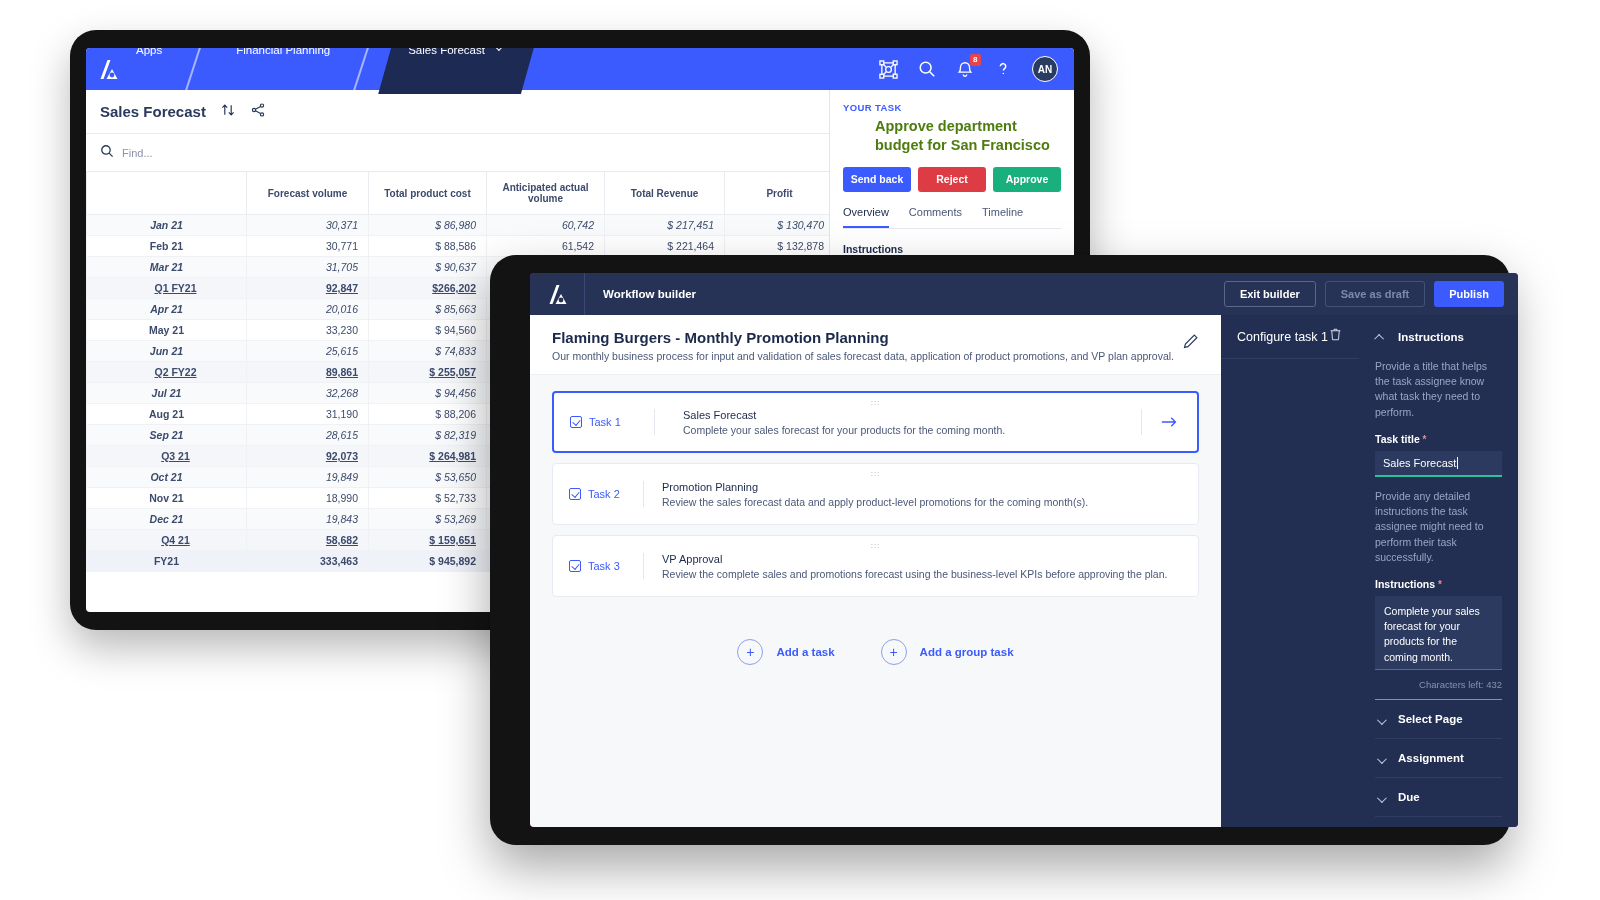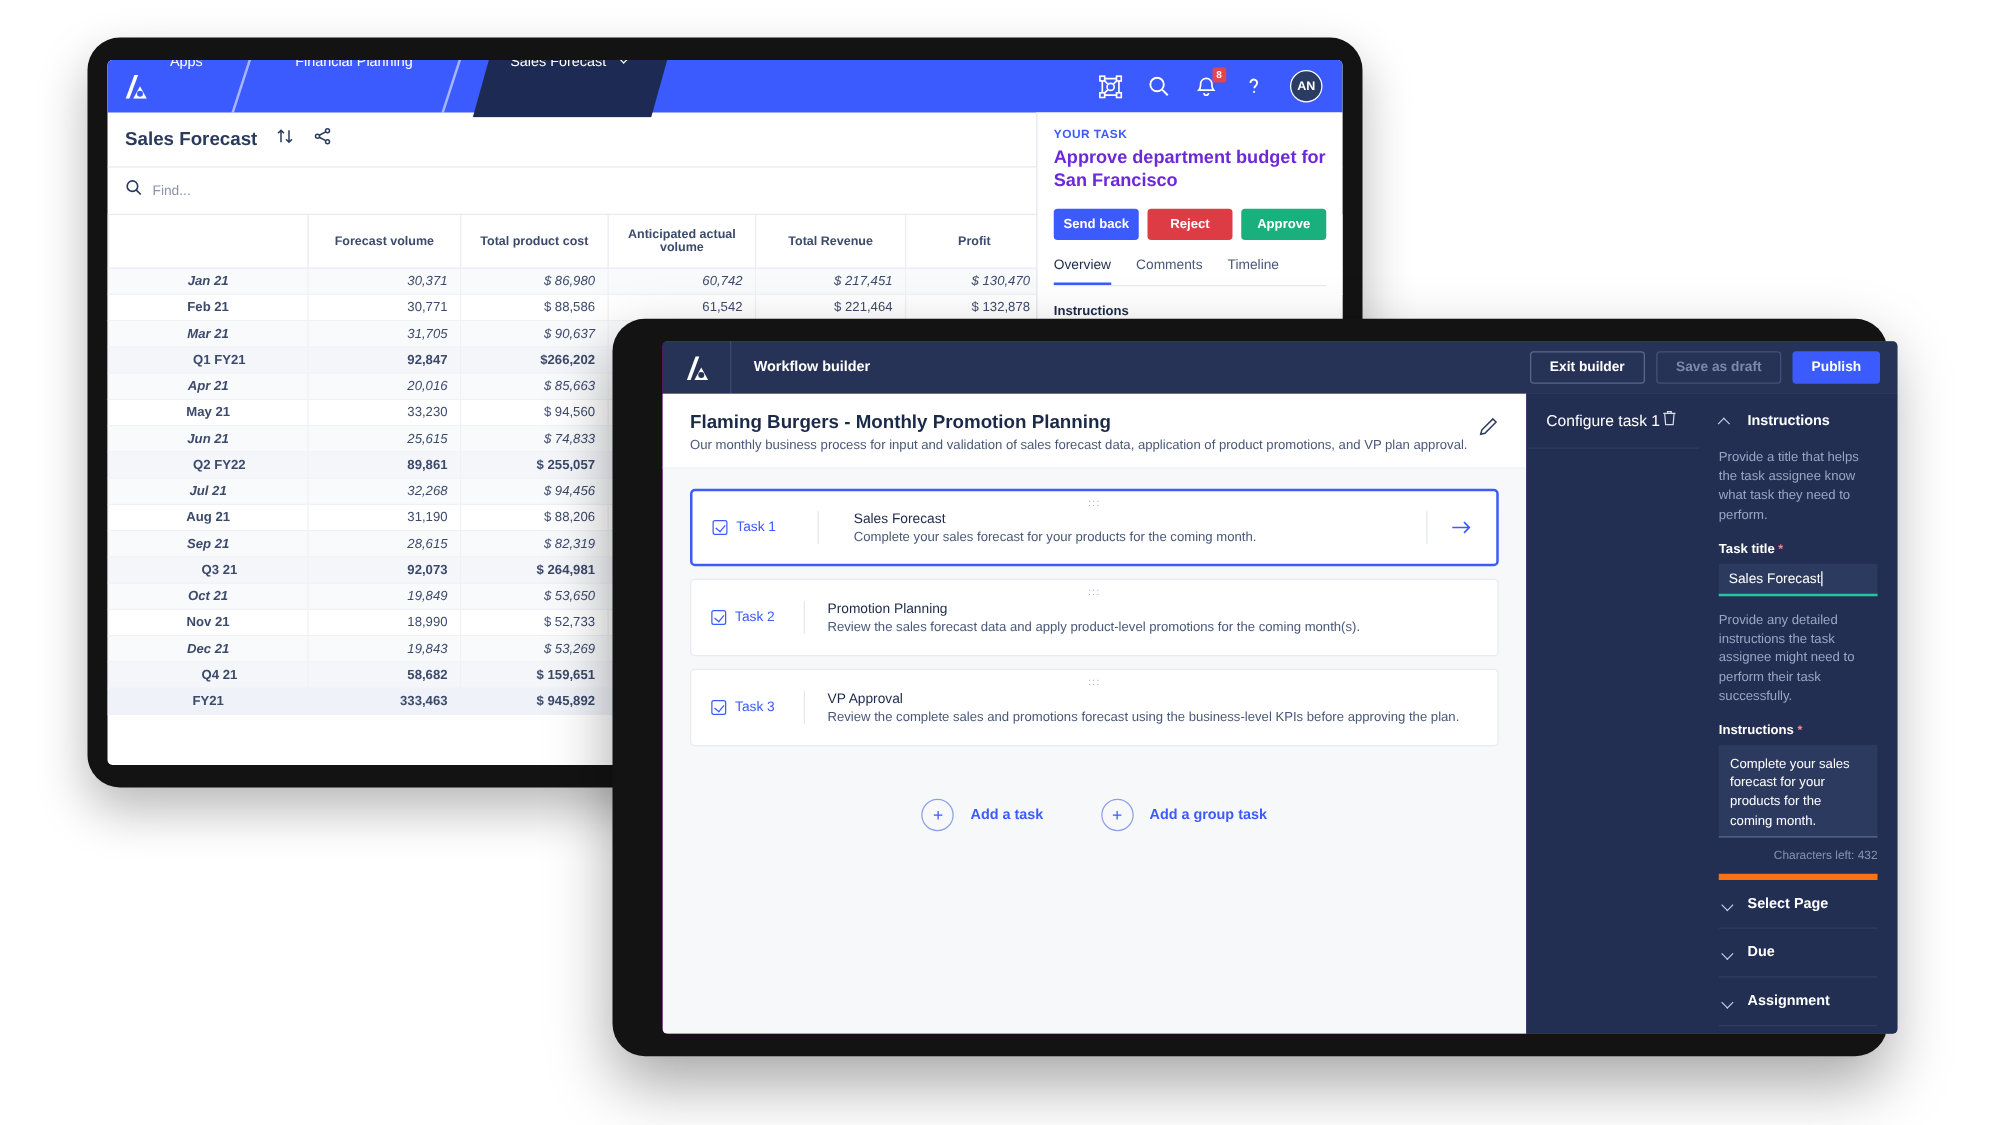--- a/index.html
+++ b/index.html
@@ -105,31 +105,31 @@
     border:1px solid #EAECF2; border-top:none; text-align:center; background:#fff;
     height:42px; vertical-align:middle;
   }
   .tbl td {
     font-size:10.5px; color:#3C4A6B; padding:4px 10px;
     border:1px solid #EFF1F5; height:18.6px;
   }
   .tbl td.lbl { text-align:center; font-weight:bold; width:160px; }
   .tbl td.num { text-align:right; }
   .tbl tr.alt td { background:#F9FAFC;font-style:italic; }
-  .tbl tr.total td { background:#F4F6FA; font-weight:bold; }
+  .tbl tr.total td { background:#F4F6FA; font-weight:bold;text-decoration:underline; }
   .tbl tr.grand td { background:#EFF2F8; font-weight:bold; }
   .tbl td.lbl.ind { padding-left:28px; }
 
   
   .taskpane {
     position:absolute; right:0; top:42px; width:245px; bottom:0;
     background:#fff; border-left:1px solid #E2E5ED; padding:12px 13px;
   }
   .yt { font-size:9.5px; font-weight:bold; color:#3B5BFE; letter-spacing:.4px; }
-  .tp-title { font-size:14.5px; font-weight:bold; color:#6d28d9; line-height:1.3; margin-top:4px; }
+  .tp-title { font-size:14.5px; font-weight:bold; color:#4d7c0f; line-height:1.3; margin-top:4px;margin-left:32px; }
   .tp-btns { display:flex; gap:7px; margin-top:12px; }
   .tp-btn { flex:1; height:25px; border-radius:3px; color:#fff; font-size:10.5px;
     display:flex; align-items:center; justify-content:center; font-weight:bold; cursor:pointer; }
   .tp-tabs { display:flex; gap:20px; margin-top:14px; border-bottom:1px solid #E6E9F0; }
   .tp-tab { font-size:11px; color:#4A5878; padding-bottom:8px; cursor:pointer; }
   .tp-tab.on { color:#1C2A4A; border-bottom:2.5px solid #3B5BFE; }
   .tp-h { font-size:10.5px; font-weight:bold; color:#1C2A4A; margin-top:14px; }
   .tp-p { font-size:10.5px; color:#4A5878; line-height:1.45; margin-top:4px; padding-left:3px;}
 
   
@@ -208,21 +208,21 @@
     background:#2C3A60; border:none; border-bottom:2px solid #2BC49A;
     height:26px; margin-top:6px; color:#fff; font-size:11px;
     display:flex; align-items:center; padding:0 8px; position:relative;
   }
   .caret { display:inline-block; width:1px; height:12px; background:#fff; margin-left:1px; }
   .cfg-area {
     background:#2C3A60; border-bottom:1.5px solid #5A688E; height:74px;
     margin-top:6px; color:#fff; font-size:10.5px; padding:8px 9px; line-height:1.45;
   }
   .cfg-count { color:#8892B0; font-size:9.5px; text-align:right; margin-top:9px;
-    padding-bottom:9px; border-bottom:5px solid #f97316; }
+    padding-bottom:9px; border-bottom:1px solid #f97316; }
   .acc-row { display:flex; align-items:flex-end; gap:14px; padding:13px 0;
     border-bottom:1px solid #313E63; cursor:pointer; }
   .chev-w { width:7px;height:7px;border-right:1.5px solid #C6CEE4;border-bottom:1.5px solid #C6CEE4;
     transform:rotate(45deg) translateY(-2px); flex:none; margin-left:2px;}
   .chev-w.up { transform:rotate(-135deg) translateY(-2px); }
 </style>
 </head>
 <body>
 
 <div class="stage">
@@ -678,25 +678,25 @@
             </div>
             <div class="cfg-area">Complete your sales forecast for your products for the coming month.</div>
             <div class="cfg-count">Characters left: 432</div>
 
             <div class="acc-row">
               <i class="chev-w"></i>
               <span class="acc-lbl">Select Page</span>
             </div>
             <div class="acc-row">
               <i class="chev-w"></i>
-              <span class="acc-lbl">Due</span>
+              <span class="acc-lbl">Assignment</span>
             </div>
             <div class="acc-row">
               <i class="chev-w"></i>
-              <span class="acc-lbl">Assignment</span>
+              <span class="acc-lbl">Due</span>
             </div>
           </div>
         </div>
       </div>
 
     </div>
   </div>
 
 </div>
 

